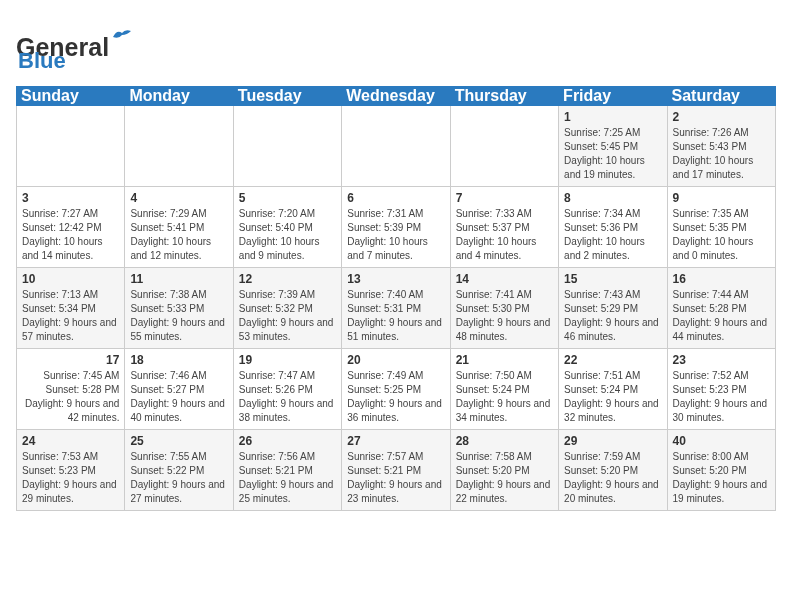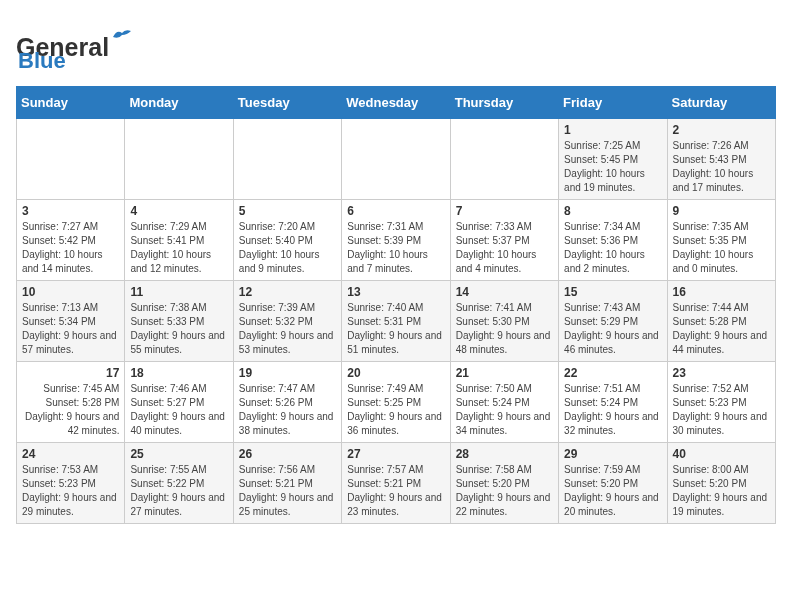--- a/index.html
+++ b/index.html
@@ -35,23 +35,23 @@
       color: #555;
     }
     table {
       width: 100%;
       border-collapse: collapse;
       table-layout: fixed;
     }
     thead tr th {
       background: #2a7abf;
       color: #fff;
-      font-size: 13px;
+      font-size: 16px;
       font-weight: bold;
-      padding: 8px 4px;
+      padding: 0 4px;
       text-align: left;
       border: 1px solid #2a7abf;
     }
     tbody tr td {
       border: 1px solid #ccc;
       vertical-align: top;
       padding: 4px 5px;
       font-size: 10.5px;
       color: #333;
       height: 80px;
@@ -123,21 +123,21 @@
           <div class="day-num">2</div>
           <div class="day-info" style="white-space: pre-line;">Sunrise: 7:26 AM
 Sunset: 5:43 PM
 Daylight: 10 hours and 17 minutes.</div>
         </td>
       </tr>
       <tr>
         <td style="background: rgb(255, 255, 255);">
           <div class="day-num">3</div>
           <div class="day-info" style="white-space: pre-line;">Sunrise: 7:27 AM
-Sunset: 5:42 PM
+Sunset: 12:42 PM
 Daylight: 10 hours and 14 minutes.</div>
         </td>
         <td style="background: rgb(255, 255, 255);">
           <div class="day-num">4</div>
           <div class="day-info" style="white-space: pre-line;">Sunrise: 7:29 AM
 Sunset: 5:41 PM
 Daylight: 10 hours and 12 minutes.</div>
         </td>
         <td style="background: rgb(255, 255, 255);">
           <div class="day-num">5</div>

